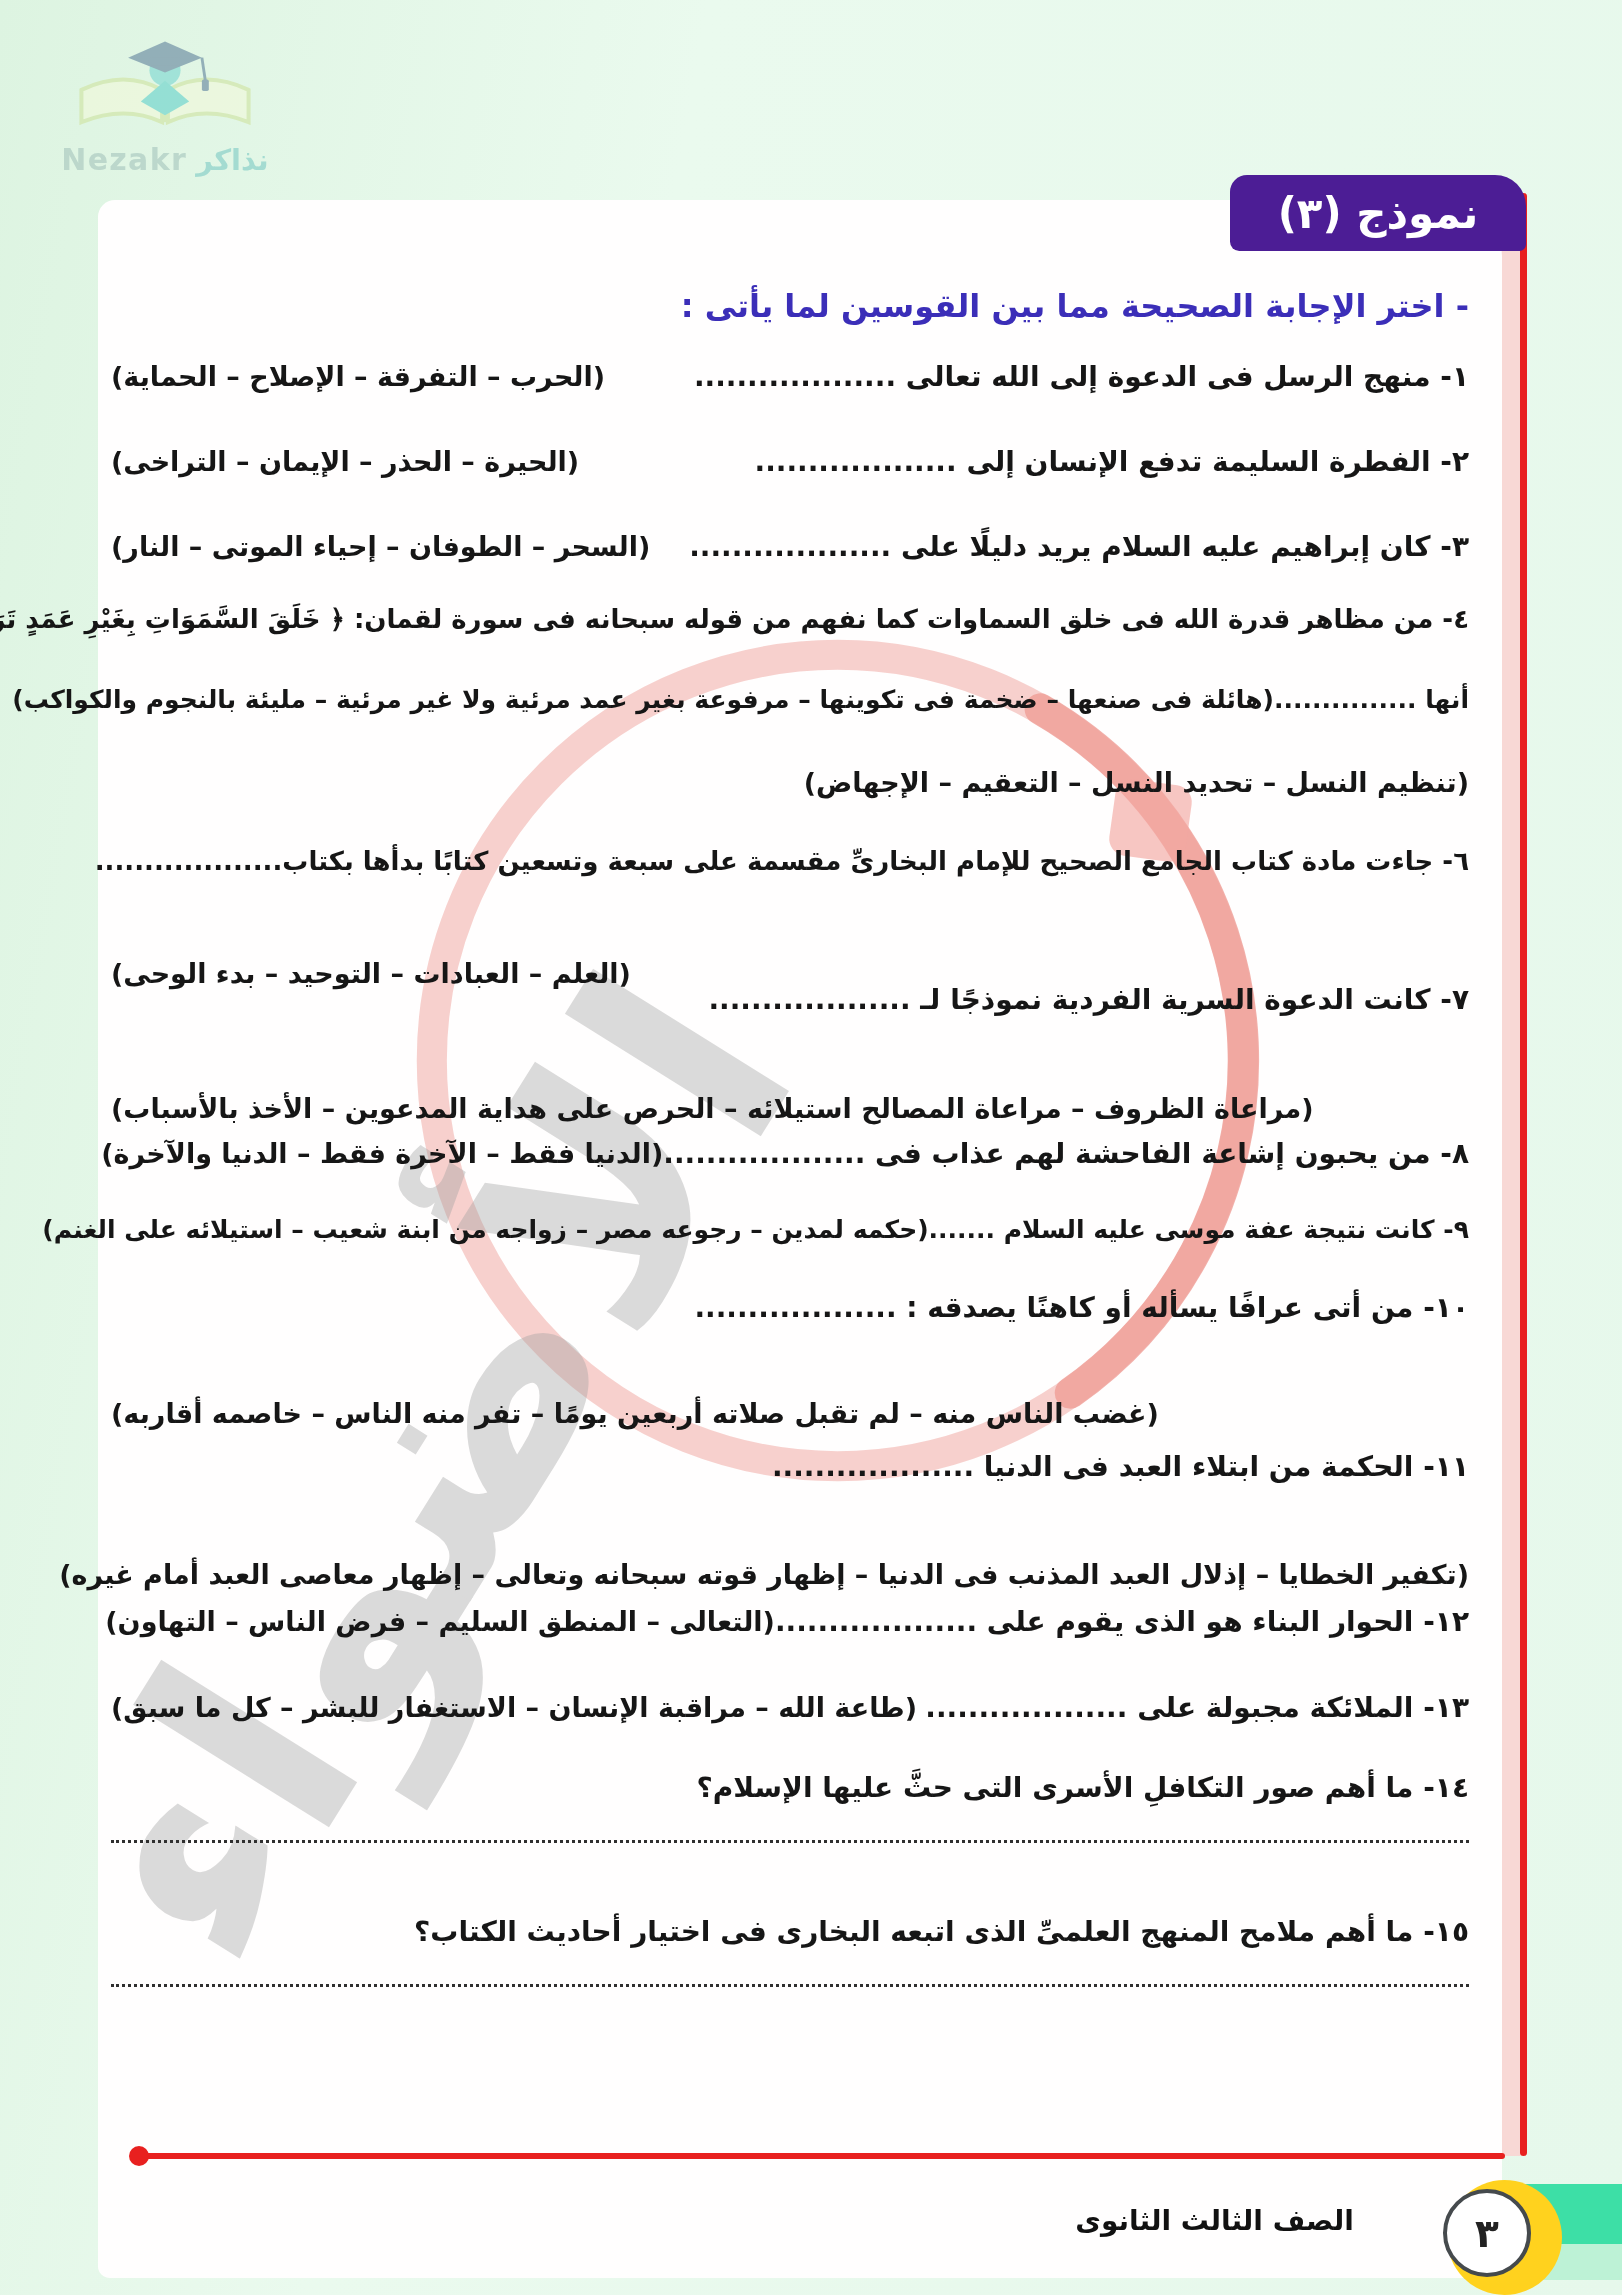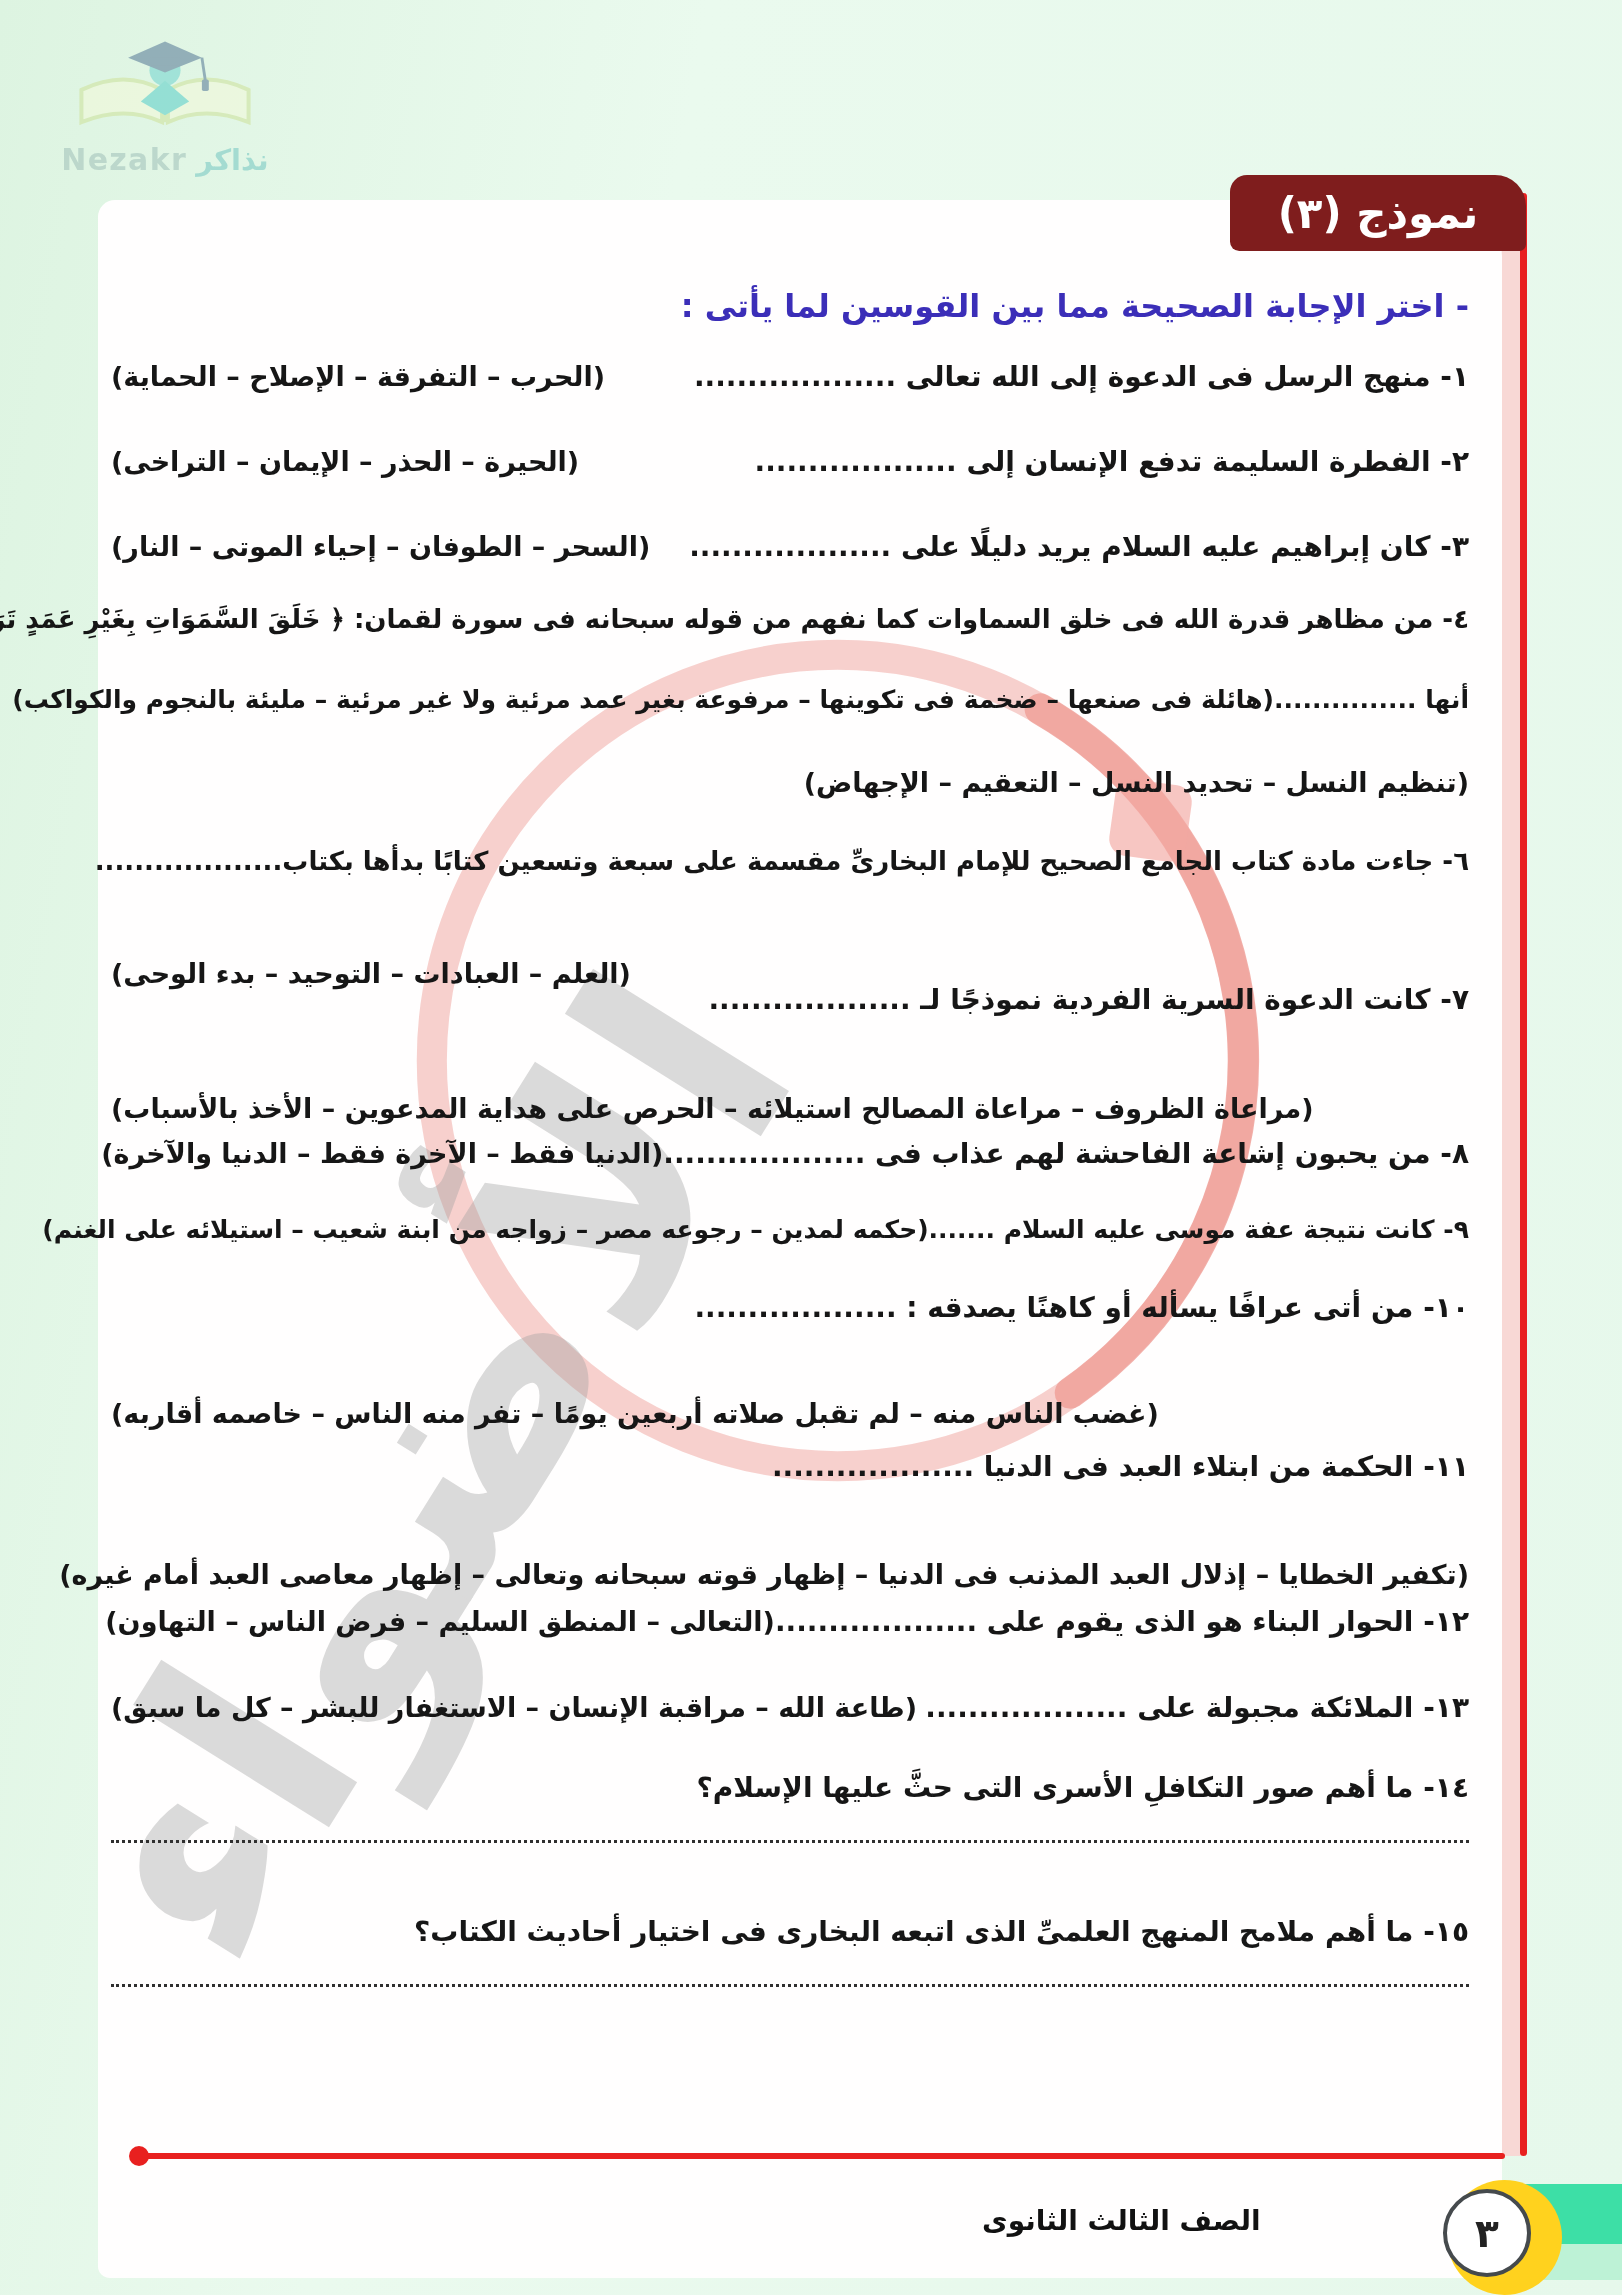--- a/index.html
+++ b/index.html
@@ -26,21 +26,21 @@
   .logo{
     position:absolute;left:44px;top:25px;width:242px;opacity:.58;z-index:3;
     display:flex;flex-direction:column;align-items:center;
   }
   .logo-text{display:flex;direction:ltr;align-items:baseline;gap:9.2px;margin-top:1.3px;}
   .logo-latin{font-size:30px;font-weight:700;color:#a3c3bb;letter-spacing:1.3px;}
   .logo-arabic{font-size:29px;font-weight:700;color:#79c9c3;}
   
   .badge{
     position:absolute;left:1230px;top:175px;width:296px;height:76px;z-index:5;
-    background:#7f1d1d;border-radius:17px 31px 6.5px 9.2px;
+    background:#4c1d95;border-radius:17px 31px 6.5px 9.2px;
     display:flex;align-items:center;justify-content:center;
     color:#ffffff;font-size:42px;font-weight:700;
   }
   
   .instruction{
     position:absolute;left:111px;top:287px;width:1358px;z-index:4;
     direction:rtl;text-align:right;color:#3b2eb8;
     font-size:32px;font-weight:700;
   }
   
@@ -89,21 +89,21 @@
     background:#ffd21e;border-radius:50%;
   }
   .page-circle{
     position:absolute;left:1443px;top:2189px;width:80px;height:80px;z-index:5;
     background:#ffffff;border:4.6px solid #454a4d;border-radius:50%;
     display:flex;align-items:center;justify-content:center;
     font-size:39px;font-weight:700;color:#222;
   }
   .grade-label{
     position:absolute;left:982px;top:2204px;width:465px;z-index:5;
-    direction:rtl;text-align:left;font-size:28px;font-weight:700;color:#111;
+    direction:rtl;text-align:center;font-size:28px;font-weight:700;color:#111;
   }
 </style>
 </head>
 <body>
 
 <div class="pink-strip"></div>
 <div class="card"></div>
 <div class="red-rail"></div>
 
 <div class="watermark">

